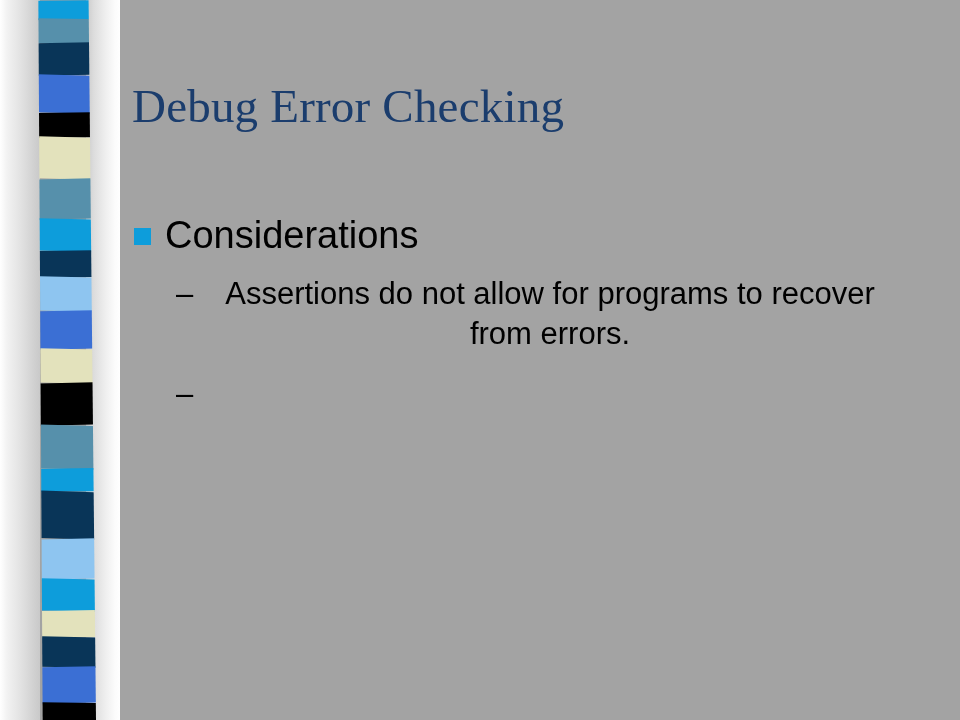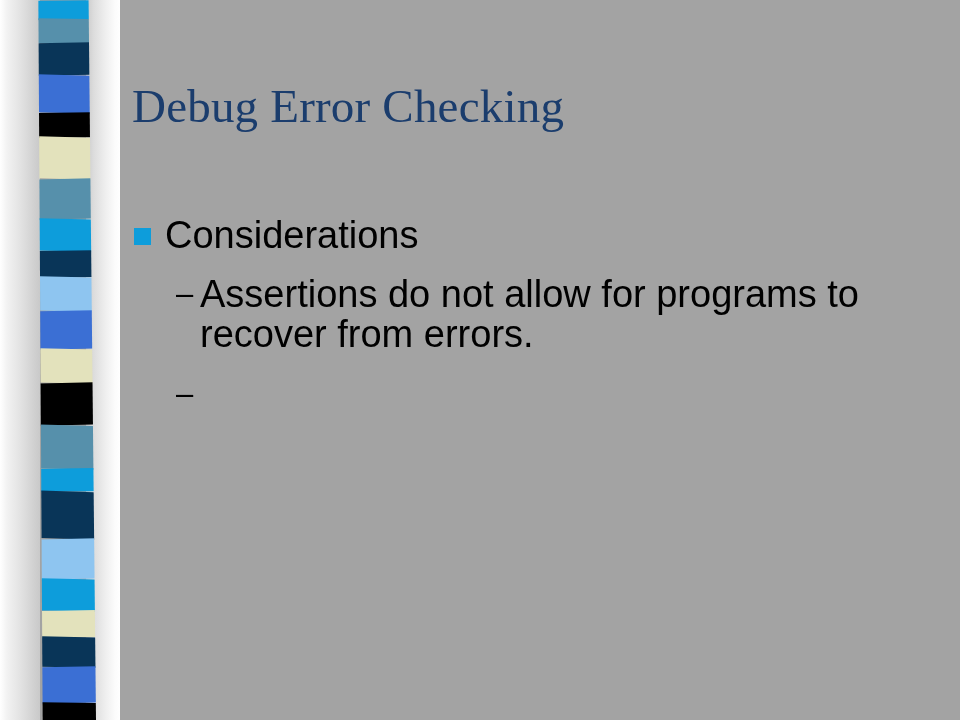--- a/index.html
+++ b/index.html
@@ -137,25 +137,26 @@
 
   .dash {
     flex: 0 0 auto;
     width: 24px;
     font-size: 31px;
     line-height: 40px;
     color: #000000;
   }
 
   .level2-text {
-    font-size: 38px;
+    font-size: 31px;
     line-height: 40px;
     color: #000000;
     max-width: 700px;
     font-family: "Liberation Sans", sans-serif;
+    text-align: center;
   }
 </style>
 </head>
 <body>
 
 <div id="slide">
 
   <div id="stripe-decoration">
     <div class="stripe-shadow-left"></div>
     <div class="stripe-shadow-right"></div>

